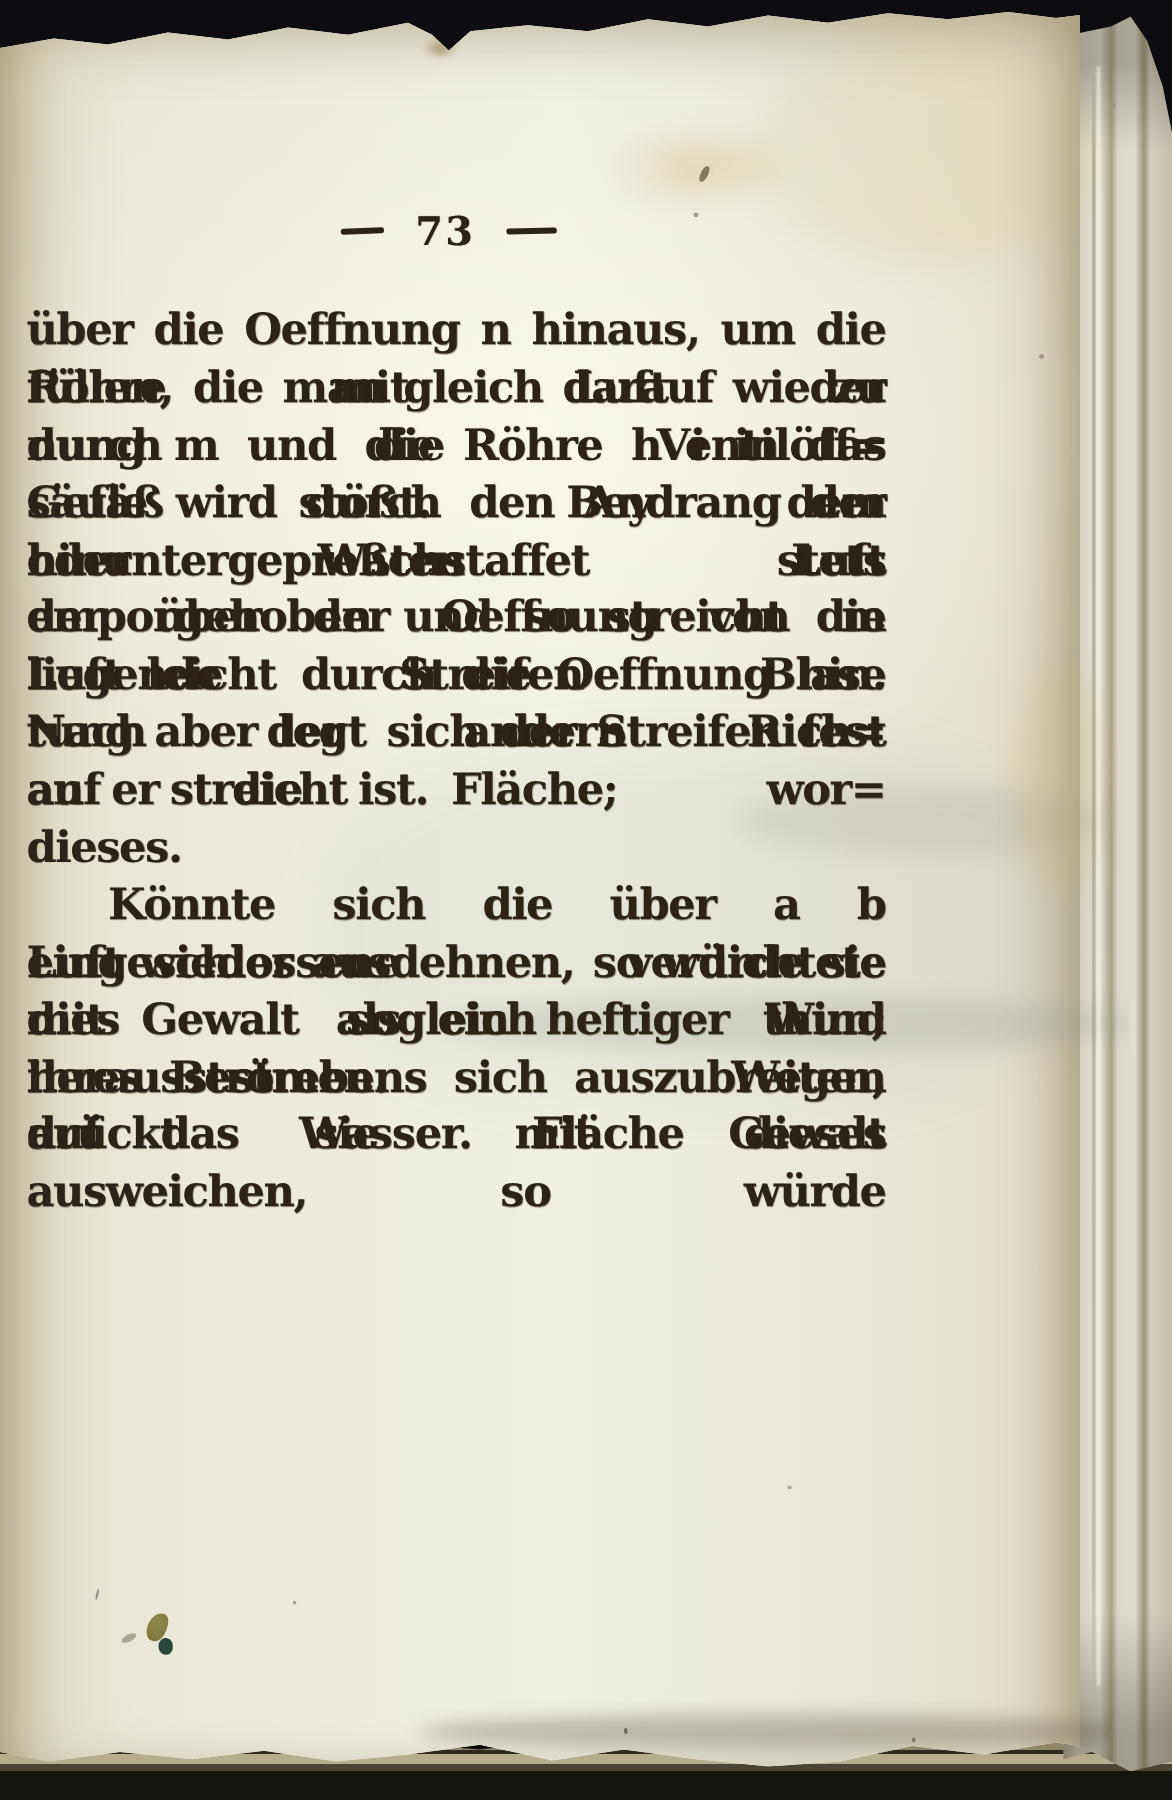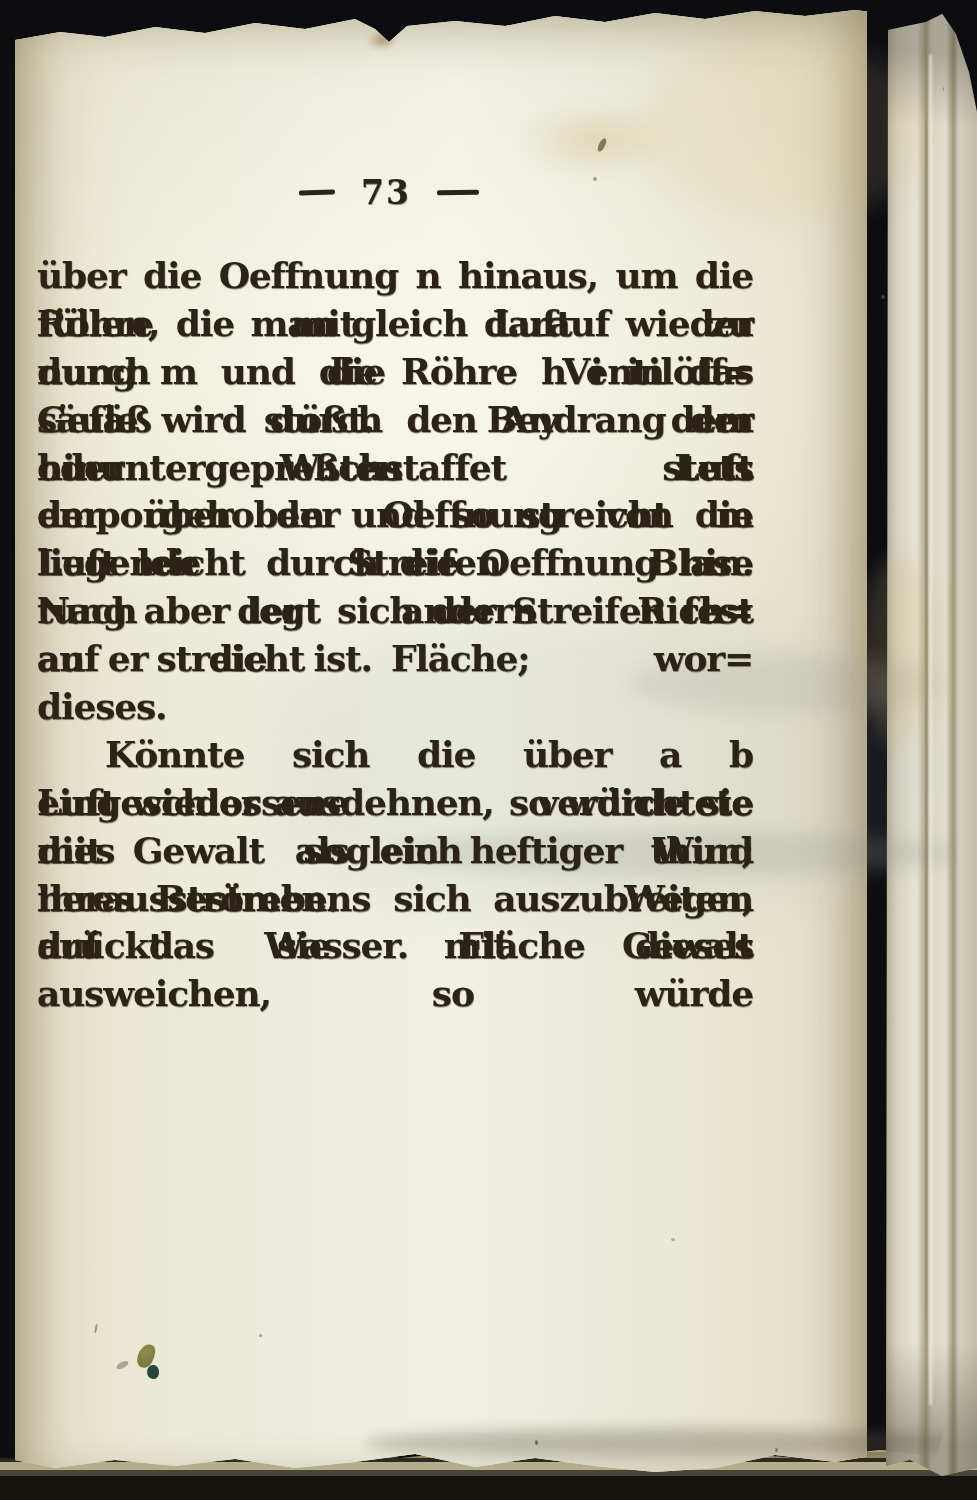--- a/index.html
+++ b/index.html
@@ -16,35 +16,35 @@
     background:
       linear-gradient(180deg, rgba(70,64,48,.35) 0 3%, rgba(0,0,0,0) 8% 90%, rgba(70,64,48,.4) 97%),
       linear-gradient(90deg,#b3ac96 0,#d6d2c0 12%,#e6e3d3 34%,#aaa389 44%,#ddd9c7 50%,
         #e2decd 66%,#9d9679 74%,#d5d0bd 80%,#c4beaa 100%);
     clip-path:polygon(2px 22px,40px 14px,64px 2px,78px 10px,91px 4px,91px 1460px,
       56px 1468px,24px 1452px,0 1458px);}
   
   .wedge{position:absolute;left:0;top:0;width:977px;height:130px;z-index:4;background:#0c0c11;
     clip-path:polygon(928px 0,977px 0,977px 112px,969px 72px,956px 34px,941px 12px);}
   
-  .page{position:absolute;left:15px;top:0;width:852px;height:1500px;z-index:3;
+  .page{position:absolute;left:0;top:0;width:852px;height:1500px;z-index:3;
     background:
       radial-gradient(900px 520px at 46% 24%, rgba(255,253,238,.55), rgba(255,253,238,0) 62%),
       linear-gradient(90deg,#ddd8c0 0,#e9e6d2 6%,#edecdc 30%,#f0f0e3 52%,#ebead9 72%,
         #e6e2cd 90%,#ded8c2 100%),#eae7d5;
     box-shadow:inset 0 34px 48px rgba(120,100,55,.28), inset 0 -26px 40px rgba(110,100,65,.22),
       inset 40px 0 70px rgba(120,105,65,.16), inset -26px 0 44px rgba(105,95,60,.18);
     clip-path:polygon(0 40px,45px 32px,90px 37px,140px 27px,190px 33px,240px 23px,290px 29px,
       340px 19px,360px 29px,374px 42px,392px 26px,440px 21px,490px 26px,540px 16px,590px 22px,
       640px 13px,690px 19px,740px 11px,790px 16px,840px 10px,880px 15px,912px 11px,925px 22px,
       929px 80px,926px 180px,931px 300px,928px 420px,935px 540px,932px 660px,938px 780px,
       943px 900px,947px 1020px,950px 1140px,946px 1260px,940px 1360px,929px 1430px,921px 1458px,
       880px 1452px,820px 1462px,760px 1455px,700px 1468px,640px 1472px,580px 1466px,520px 1458px,
       460px 1467px,400px 1454px,340px 1462px,280px 1468px,220px 1459px,160px 1466px,100px 1460px,
-      40px 1468px,0 1460px);}
+      40px 1468px,0 1460px);padding-left:48px;}
   .stain,.speck,.blot,.crease{position:absolute;pointer-events:none;}
   .s1{left:470px;top:85px;width:220px;height:110px;border-radius:50%;
       background:radial-gradient(closest-side,rgba(196,164,92,.30),rgba(196,164,92,0) 72%);filter:blur(6px);}
   .s9{left:620px;top:40px;width:300px;height:180px;border-radius:50%;
       background:rgba(205,185,125,.15);filter:blur(14px);}
   .s2{left:352px;top:30px;width:30px;height:20px;border-radius:50%;
       background:radial-gradient(closest-side,rgba(133,94,41,.55),rgba(133,94,41,0));filter:blur(2px);}
   .s3{left:584px;top:138px;width:6px;height:14px;border-radius:50% 40%;background:#5a4f33;
       opacity:.7;transform:rotate(24deg);}
   .s3b{left:578px;top:177px;width:4px;height:4px;border-radius:50%;background:#6a6250;opacity:.6;}

